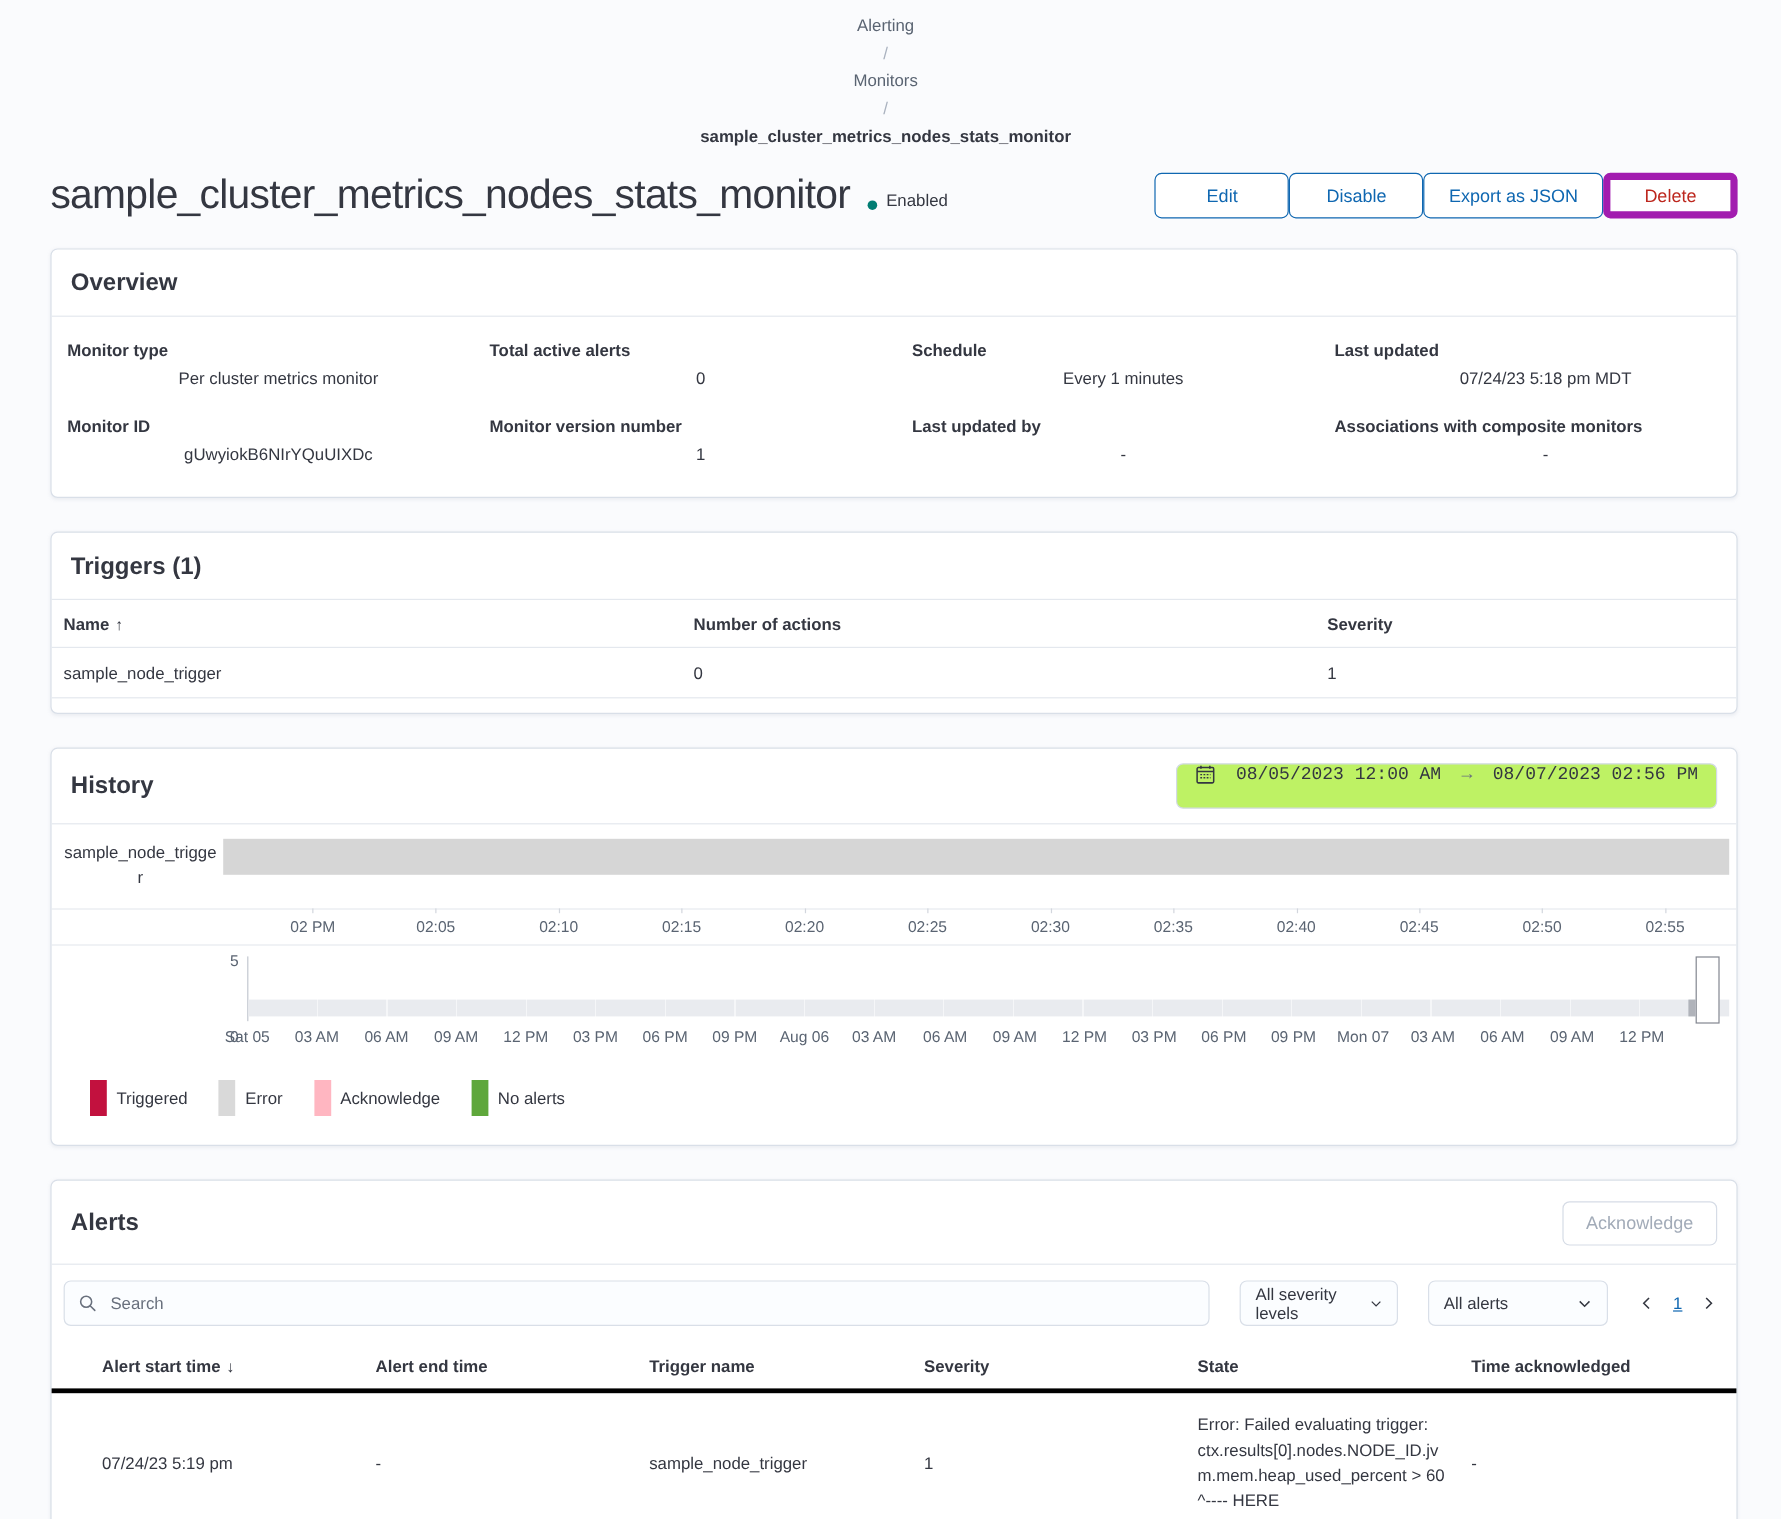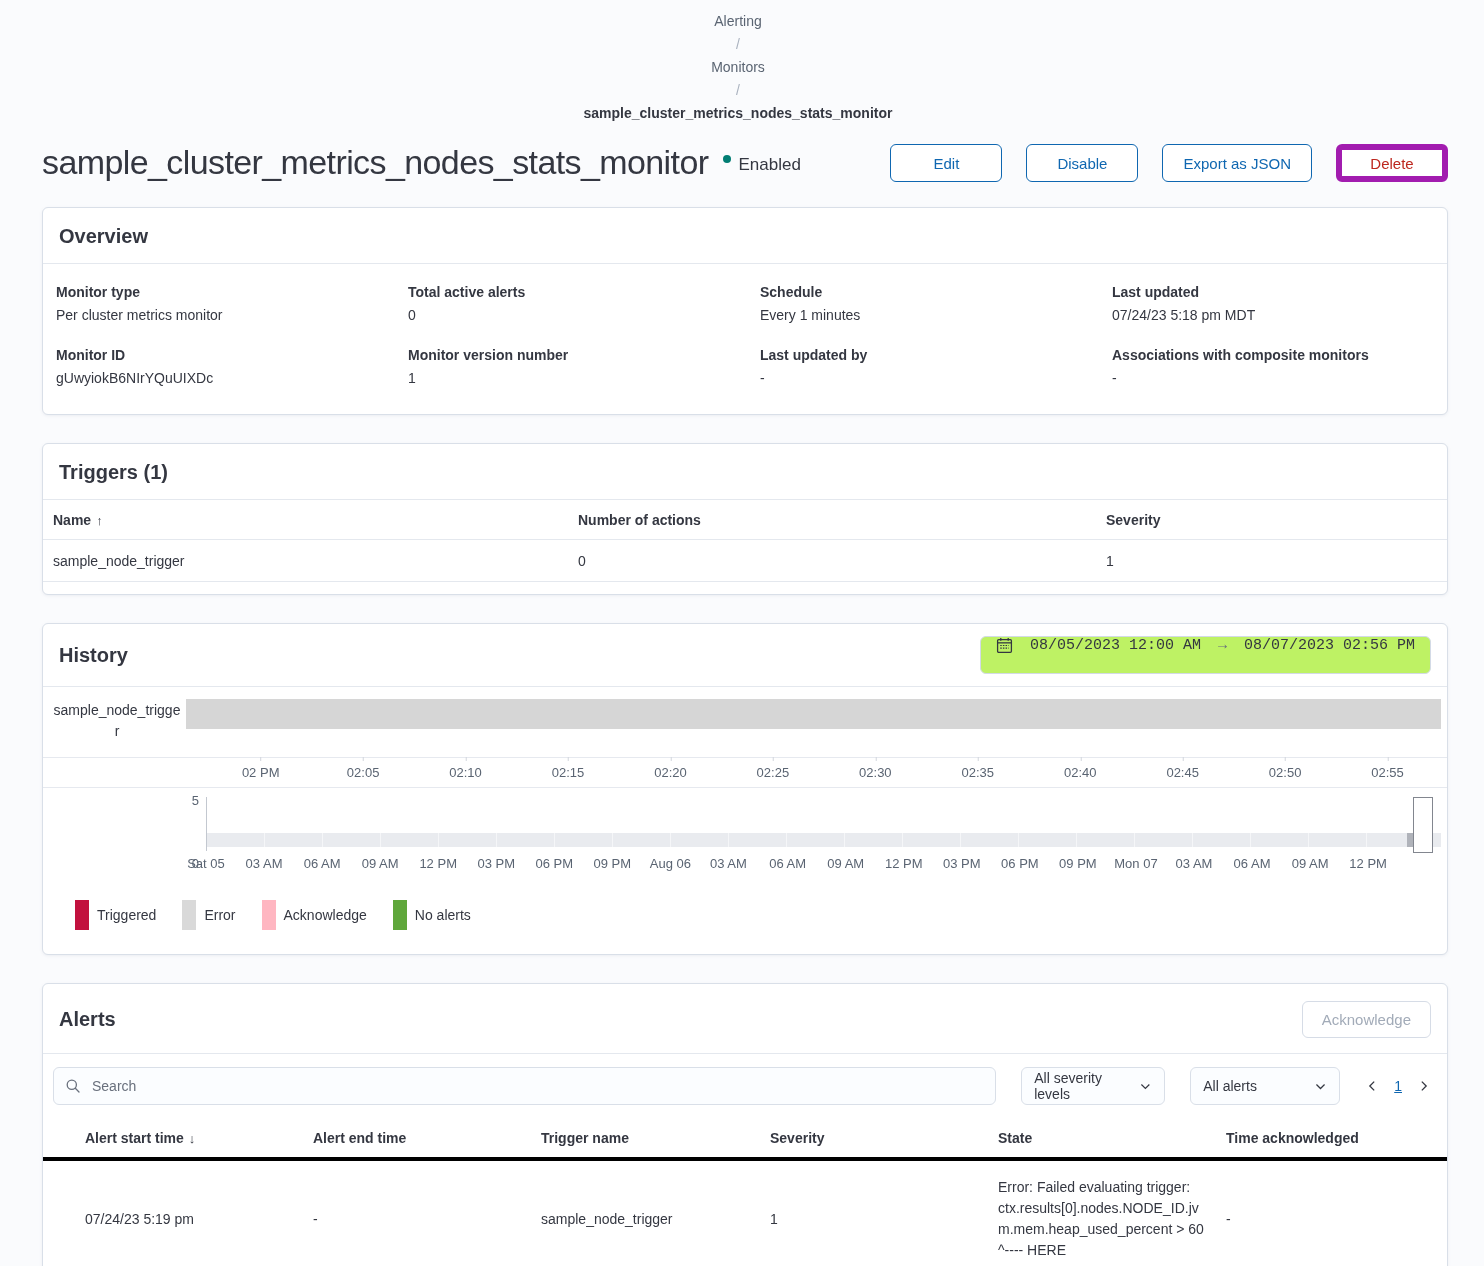--- a/index.html
+++ b/index.html
@@ -10,37 +10,37 @@
   }
   
   .breadcrumbs { display:flex; align-items:center; gap:7px; padding:13px 16px 0 8px; font-size:14px;flex-direction:column; }
   .crumb-link { color:#5a6472; cursor:pointer; }
   .crumb-sep { color:#aab2bf; }
   .crumb-current { color:#343741; font-weight:700; }
   
   .page-header { display:flex; justify-content:space-between; align-items:center; margin:23px 36px 25px 42px; }
   .title-wrap { display:flex; align-items:flex-end; gap:15px; }
   h1.page-title { margin:0; font-size:34px; font-weight:500; letter-spacing:-0.6px; line-height:1.1; }
-  .status { display:flex; align-items:flex-start; gap:7px; font-size:17px; padding-bottom:7px; }
+  .status { display:flex; align-items:flex-end; gap:7px; font-size:14px; padding-bottom:7px; }
   .status-dot { width:8px; height:8px; border-radius:50%; background:#017D73; }
-  .actions { display:flex; gap:24px; }
+  .actions { display:flex; }
   .btn { height:38px; min-width:112px; padding:0 20px; border-radius:6px; background:#fff;
          font-family:inherit; font-size:15px; font-weight:500; cursor:pointer; }
   .btn-primary { border:1px solid #0f67b1; color:#0f67b1; }
   .btn-danger { border:6px solid #a21caf; color:#BD271E; }
   
   .panel { background:#fff; border:1px solid #d9dfe8; border-radius:6px; margin:0 36px 28px 42px;
            box-shadow:0 1px 3px rgba(152,162,179,0.15); }
   .panel-head { display:flex; justify-content:space-between; align-items:center;
                 padding:17px 16px 15px; border-bottom:1px solid #e4e8ee; }
   .panel-head h2 { margin:0; font-size:20px; font-weight:600; }
   
   .overview-grid { padding:20px 13px 28px; display:grid; grid-template-columns:repeat(4,352px); row-gap:24px; }
   .f-label { font-weight:700; margin-bottom:7px; }
-  .f-value { color:#343741; }
+  .f-value { color:#343741;text-align:center; }
   
   .trg-header, .trg-row { display:grid; grid-template-columns:525px 528px 1fr; align-items:center; padding:0 10px; }
   .trg-header { height:40px; border-bottom:1px solid #e4e8ee; font-weight:700; }
   .trg-row { height:42px; border-bottom:1px solid #e4e8ee; }
   .trg-pad { height:12px; }
   .sort-arrow { font-size:13px; margin-left:5px; color:#343741; }
   
   .history-head { display:flex; justify-content:space-between; align-items:center;
                   padding:12px 16px; border-bottom:1px solid #e4e8ee; }
   .history-head h2 { margin:0; font-size:20px; font-weight:600; }
@@ -71,21 +71,21 @@
   
   .ack-btn { height:37px; padding:0 19px; border:1px solid #d6dce6; border-radius:6px; background:#fff;
              color:#a2abb8; font-family:inherit; font-size:15px; font-weight:500; }
   .controls { display:flex; align-items:center; gap:25px; padding:13px 10px 14px; }
   .search-box { flex:1; height:38px; display:flex; align-items:center; gap:9px; padding:0 11px;
                 border:1px solid #d9dfe8; background:#fbfdff; border-radius:6px; }
   .search-box input { flex:1; border:none; background:transparent; outline:none; font-family:inherit; font-size:14px; color:#343741; }
   .search-box input::placeholder { color:#69707d; }
   .select { height:38px; display:flex; align-items:center; justify-content:space-between; padding:0 12px;
             border:1px solid #d9dfe8; background:#fbfdff; border-radius:6px; cursor:pointer; }
-  .select.sev { width:144px; } .select.state { width:150px; }
+  .select.sev { width:132px; } .select.state { width:150px; }
   .pager { display:flex; align-items:center; gap:15px; margin-right:6px; }
   .chev { color:#343741; cursor:pointer; display:flex; align-items:center; }
   .page-num { color:#0f67b1; text-decoration:underline; cursor:pointer; }
   .al-header, .al-row { display:grid; grid-template-columns:32px 228px 228px 229px 228px 228px 1fr;
                         align-items:center; padding-left:10px; padding-right:10px; }
   .al-header { height:42px; border-bottom:4px solid #000000; font-weight:700; }
   .al-row { padding-top:16px; padding-bottom:16px; border-bottom:1px solid #e4e8ee; }
   .checkbox { width:16px; height:16px; border-radius:4px; background:#ccd3de; cursor:pointer; }
   .state-cell { padding-right:18px; line-height:21px; word-break:break-word; overflow-wrap:anywhere; }
   .al-footer { display:flex; justify-content:space-between; align-items:center; padding:12px 10px 13px; }

